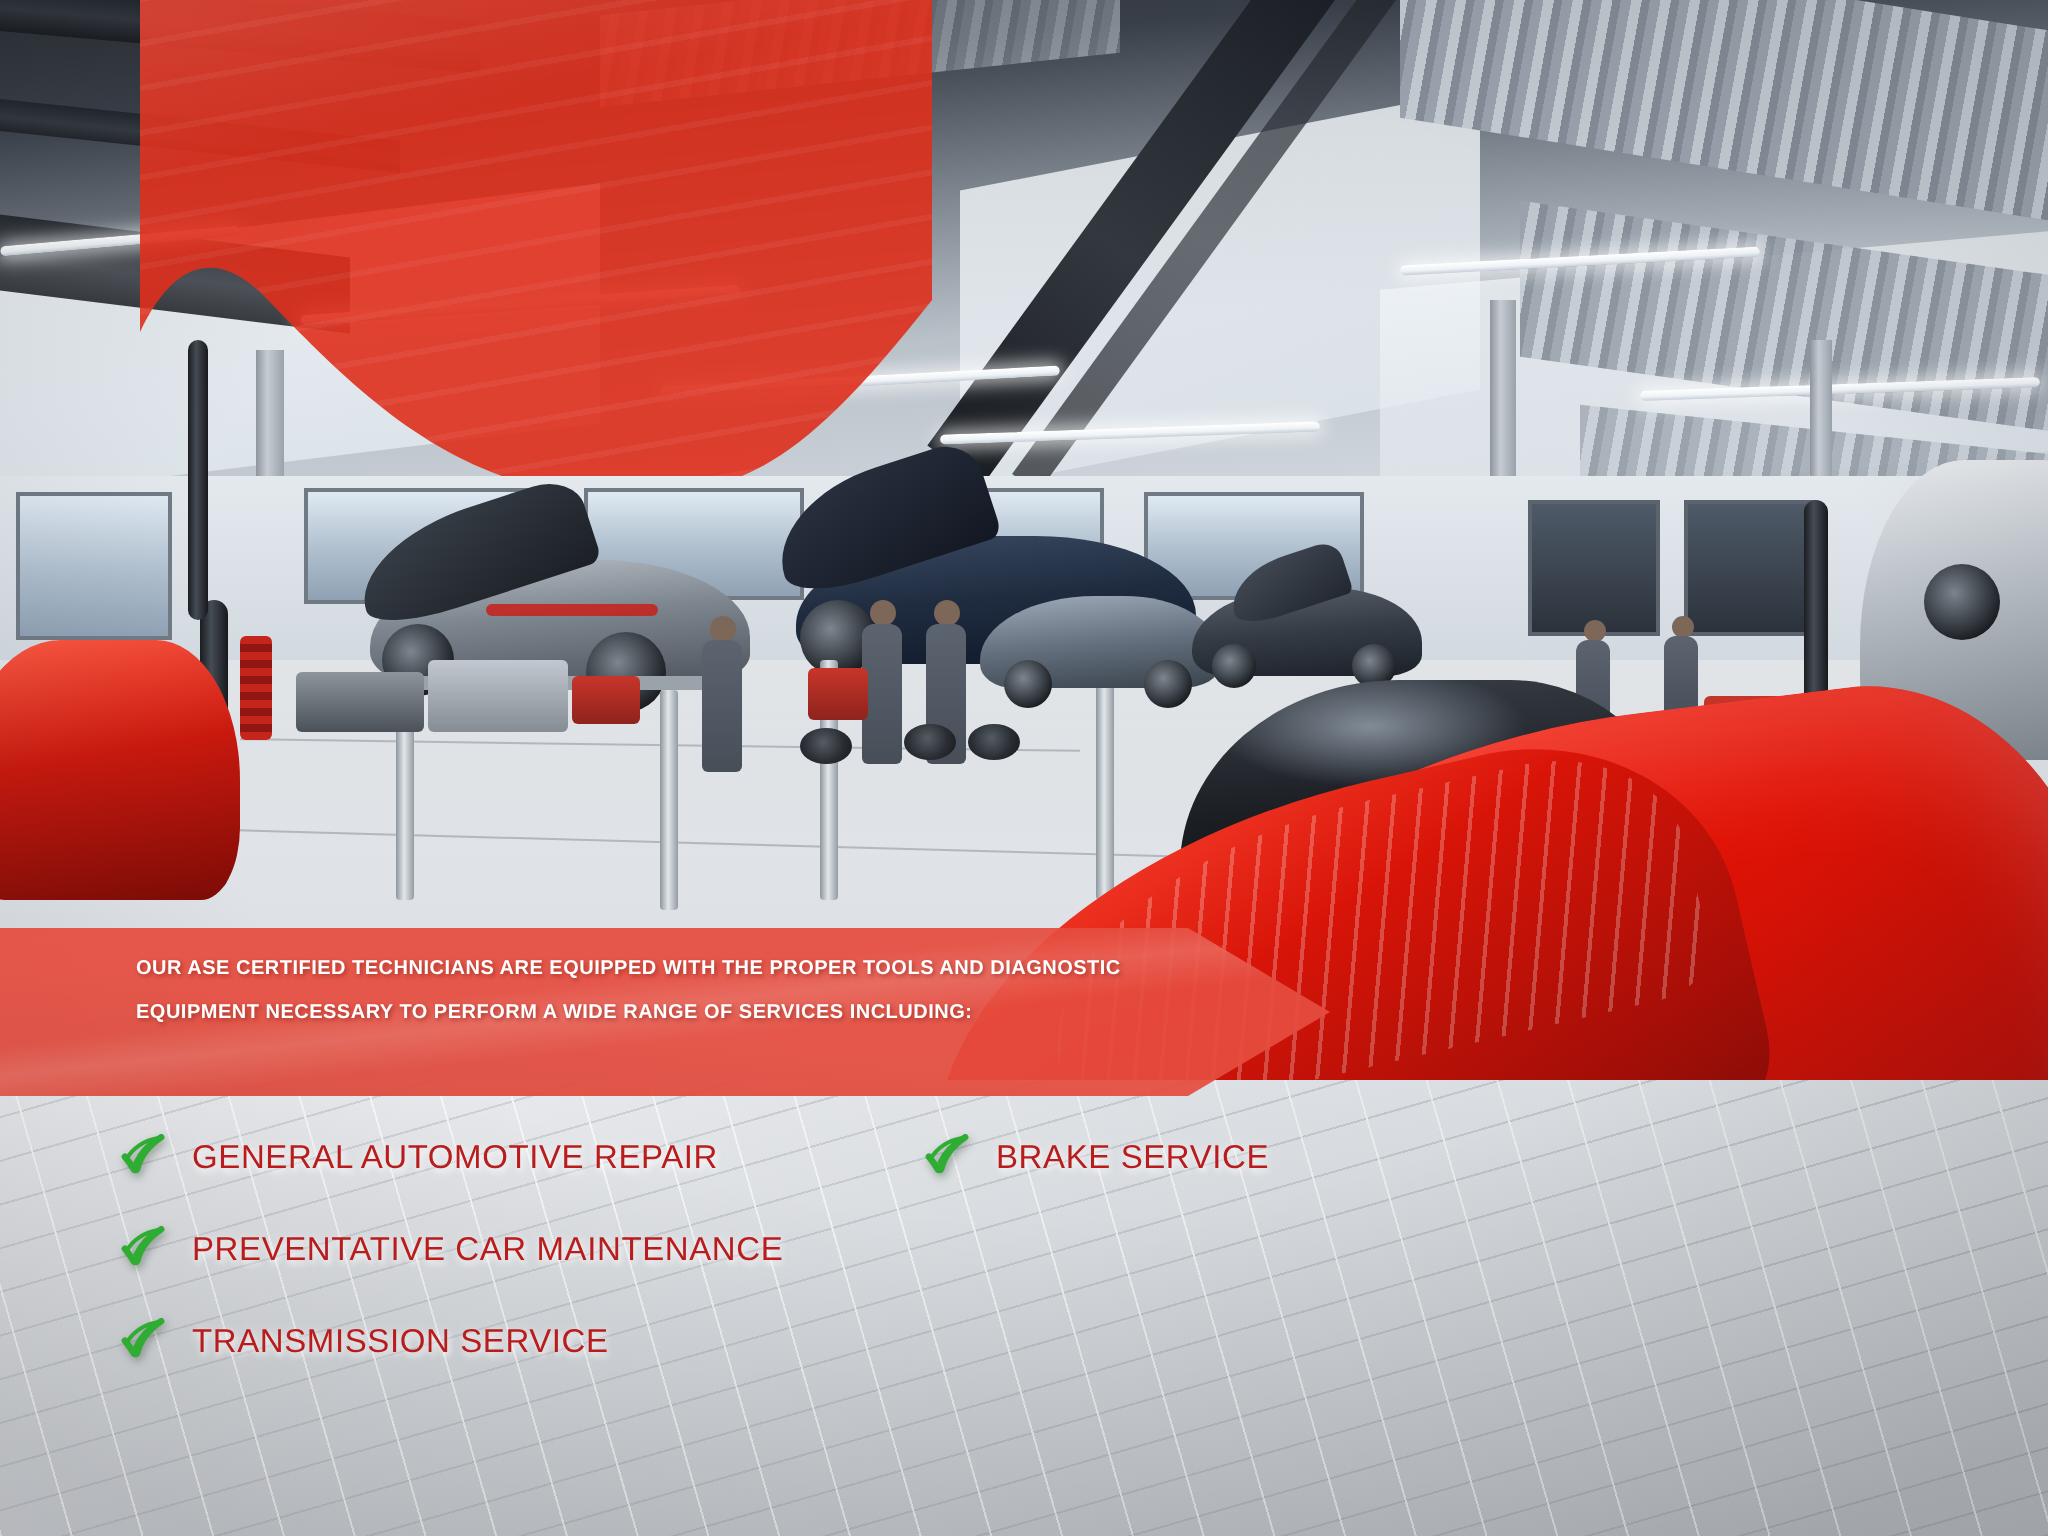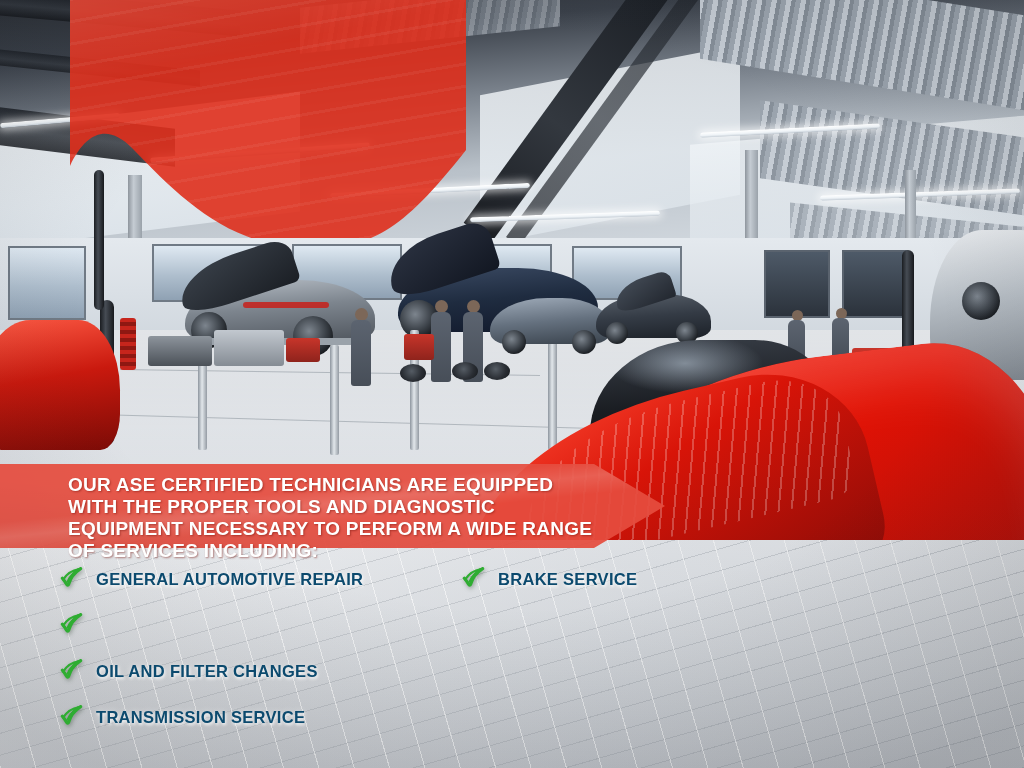--- a/index.html
+++ b/index.html
@@ -316,21 +316,21 @@
     pointer-events: none;
   }
   .intro-text {
     position: absolute;
     left: 68px;
     top: 474px;
     width: 540px;
     color: #ffffff;
     font-family: "Liberation Sans", sans-serif;
     font-weight: bold;
-    font-size: 19px;
+    font-size: 10px;
     line-height: 22px;
     letter-spacing: .25px;
     text-transform: uppercase;
     text-shadow: 1px 1px 2px rgba(120,20,12,.5);
   }
 
   
   .services {
     position: absolute;
     left: 60px;
@@ -352,24 +352,24 @@
   .svc-check {
     flex: 0 0 auto;
     width: 24px;
     height: 24px;
     margin-right: 12px;
     position: relative;
     filter: drop-shadow(1px 2px 2px rgba(40,60,40,.38));
   }
   .svc-label {
     font-family: "Liberation Sans", sans-serif;
-    font-weight: bold;
+    font-weight: normal;
     font-size: 16.5px;
     letter-spacing: .3px;
-    color: #0c4a6e;
+    color: #b91c1c;
     text-transform: uppercase;
     white-space: nowrap;
     text-shadow: 1px 2px 3px rgba(255,255,255,.75), 0 0 6px rgba(255,255,255,.55);
   }
 
   
   .grade {
     position: absolute;
     inset: 0;
     pointer-events: none;
@@ -532,29 +532,21 @@
         </span>
         <span class="svc-label">GENERAL AUTOMOTIVE REPAIR</span>
       </div>
       <div class="svc-item">
         <span class="svc-check">
           <svg viewBox="0 0 24 24" width="24" height="24" aria-hidden="true">
             <path d="M3.2 12.6c3.3-5.6 9-9.4 16-10.6-5.3 2.9-9.1 7.1-11.5 12.4" fill="none" stroke="#2FAD32" stroke-width="2.1" stroke-linecap="round"></path>
             <path d="M2.4 11.3c1.4 1.7 2.9 3.6 4.2 6 .6 1.1 1.8 1 2.1-.2C10.3 11 14 5.9 20.6 1.6" fill="none" stroke="#2FAD32" stroke-width="3.2" stroke-linecap="round" stroke-linejoin="round"></path>
           </svg>
         </span>
-      </div>
-      <div class="svc-item">
-        <span class="svc-check">
-          <svg viewBox="0 0 24 24" width="24" height="24" aria-hidden="true">
-            <path d="M3.2 12.6c3.3-5.6 9-9.4 16-10.6-5.3 2.9-9.1 7.1-11.5 12.4" fill="none" stroke="#2FAD32" stroke-width="2.1" stroke-linecap="round"></path>
-            <path d="M2.4 11.3c1.4 1.7 2.9 3.6 4.2 6 .6 1.1 1.8 1 2.1-.2C10.3 11 14 5.9 20.6 1.6" fill="none" stroke="#2FAD32" stroke-width="3.2" stroke-linecap="round" stroke-linejoin="round"></path>
-          </svg>
-        </span>
-        <span class="svc-label">OIL AND FILTER CHANGES</span>
+        <span class="svc-label">PREVENTATIVE CAR MAINTENANCE</span>
       </div>
       <div class="svc-item">
         <span class="svc-check">
           <svg viewBox="0 0 24 24" width="24" height="24" aria-hidden="true">
             <path d="M3.2 12.6c3.3-5.6 9-9.4 16-10.6-5.3 2.9-9.1 7.1-11.5 12.4" fill="none" stroke="#2FAD32" stroke-width="2.1" stroke-linecap="round"></path>
             <path d="M2.4 11.3c1.4 1.7 2.9 3.6 4.2 6 .6 1.1 1.8 1 2.1-.2C10.3 11 14 5.9 20.6 1.6" fill="none" stroke="#2FAD32" stroke-width="3.2" stroke-linecap="round" stroke-linejoin="round"></path>
           </svg>
         </span>
         <span class="svc-label">TRANSMISSION SERVICE</span>
       </div>

